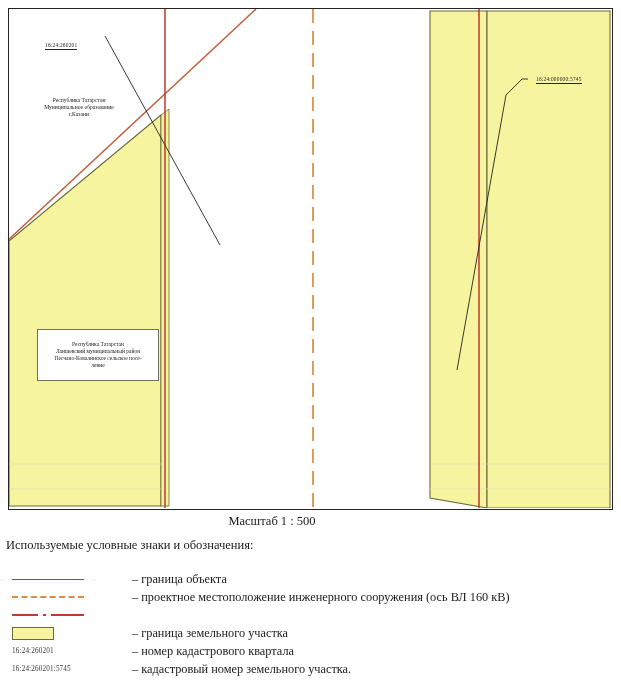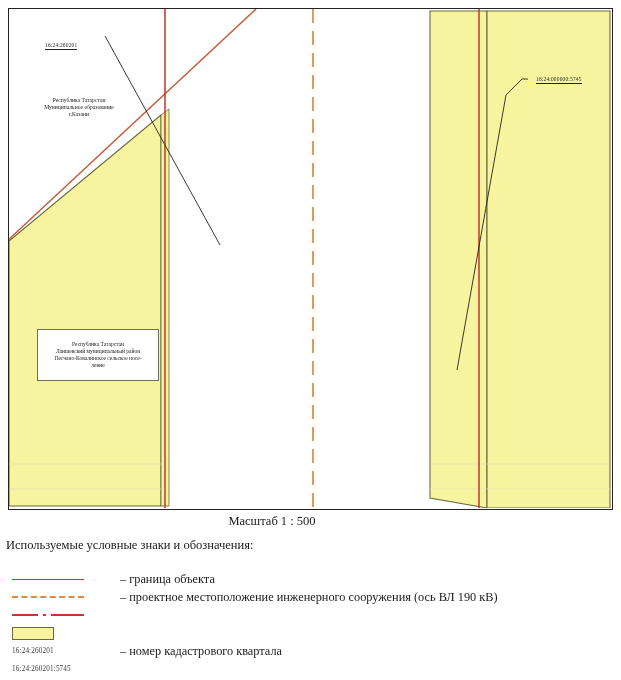--- a/index.html
+++ b/index.html
@@ -116,20 +116,21 @@
   #legend-title {
     font-size: 12.5px;
     font-family: "Liberation Serif", "DejaVu Serif", serif;
     color: #1a1a1a;
     margin: 0 0 17px 2px;
   }
   .legend-row {
     display: flex;
     align-items: center;
     height: 18px;
+    gap: 12px;
   }
   .legend-symbol {
     width: 110px;
     min-width: 110px;
     height: 18px;
     position: relative;
     display: flex;
     align-items: center;
     padding-left: 8px;
     box-sizing: border-box;
@@ -246,42 +247,44 @@
     <div class="legend-symbol">
       <div class="sym-line sym-solid-red"></div>
     </div>
     <div class="legend-text">– граница объекта</div>
   </div>
 
   <div class="legend-row">
     <div class="legend-symbol">
       <div class="sym-dashed-orange"></div>
     </div>
-    <div class="legend-text">– проектное местоположение инженерного сооружения (ось ВЛ 190 кВ)</div>
+    <div class="legend-text">– проектное местоположение инженерного сооружения (ось ВЛ 160 кВ)</div>
   </div>
 
 
   <div class="legend-row">
     <div class="legend-symbol">
       <div class="sym-dashdot"></div>
     </div>
   </div>
 
   <div class="legend-row">
     <div class="legend-symbol">
       <div class="sym-parcel-box"></div>
     </div>
+    <div class="legend-text">– граница земельного участка</div>
   </div>
 
   <div class="legend-row">
     <div class="legend-symbol">
       <div class="sym-cad-text">16:24:260201</div>
     </div>
     <div class="legend-text">– номер кадастрового квартала</div>
   </div>
 
   <div class="legend-row">
     <div class="legend-symbol">
       <div class="sym-cad-text">16:24:260201:5745</div>
     </div>
+    <div class="legend-text">– кадастровый номер земельного участка.</div>
   </div>
 
 </div>
 
 </body></html>

